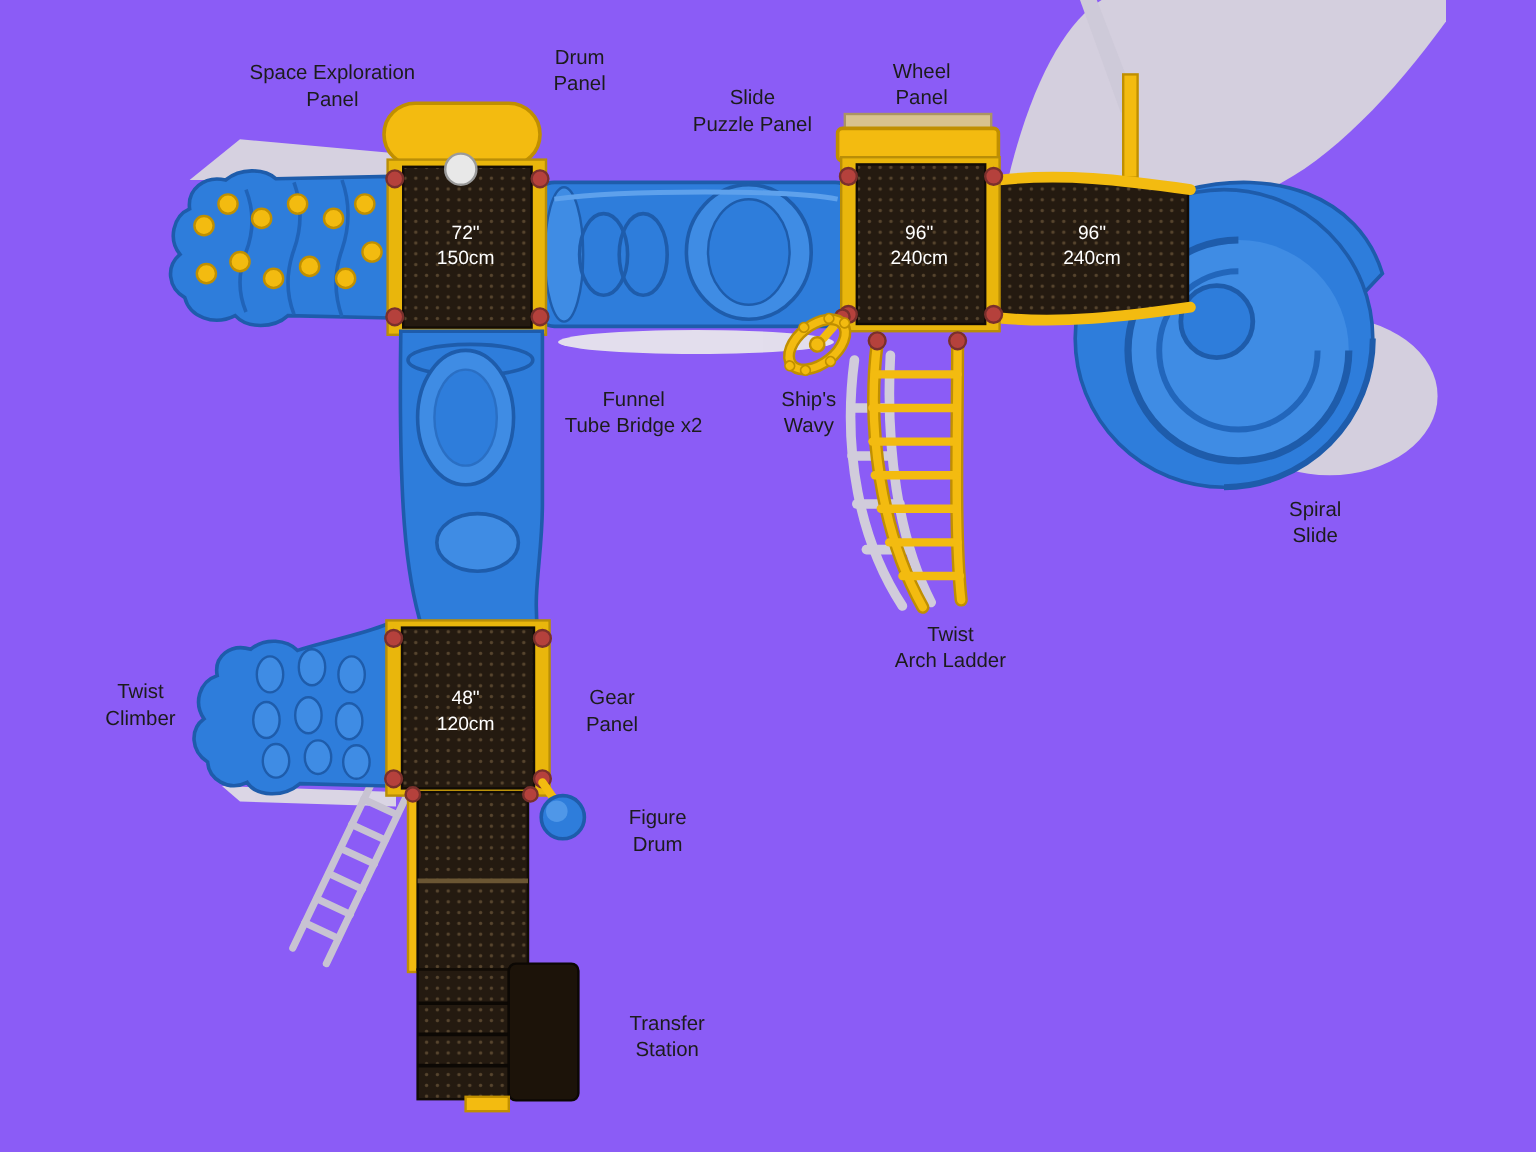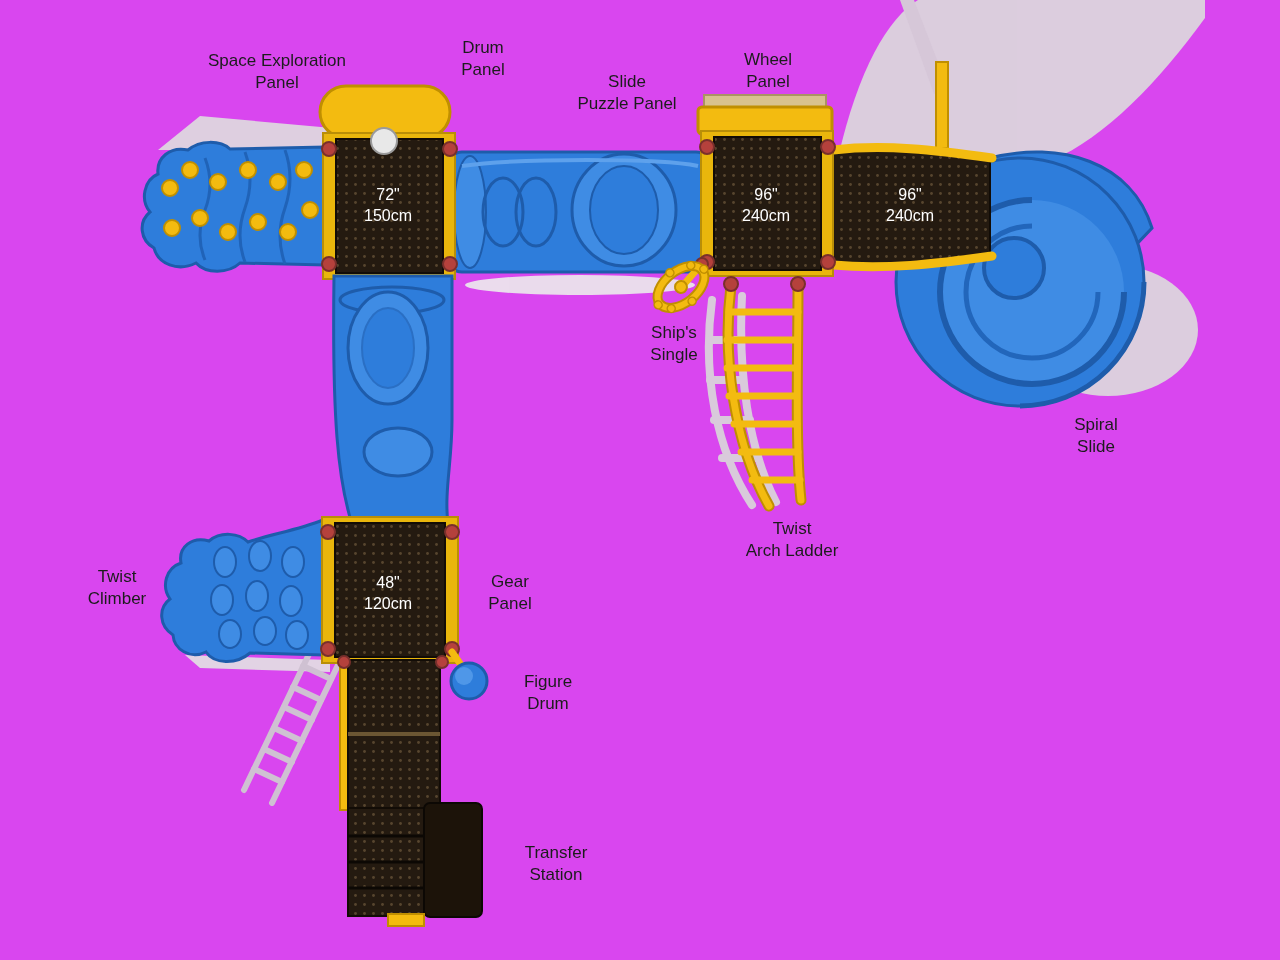--- a/index.html
+++ b/index.html
@@ -1,17 +1,17 @@
 <!DOCTYPE html>
 <html><head>
 <meta charset="utf-8">
 <style>
   html,body{margin:0;padding:0;background:#fff;}
   .canvas{
-    position:relative;width:1280px;height:960px;background:#d946ef;overflow:hidden;
+    position:relative;width:1280px;height:960px;background:#8b5cf6;overflow:hidden;
     font-family:"Liberation Sans", sans-serif;
   }
   .canvas svg{position:absolute;left:0;top:0;}
   .lbl{
     position:absolute;transform:translateX(-50%);text-align:center;
     white-space:pre-line;font-size:17px;line-height:1.32;color:#1c1c1c;
   }
   .deck-lbl{
     position:absolute;transform:translateX(-50%);text-align:center;
     white-space:pre-line;font-size:16px;line-height:1.32;color:#ffffff;
@@ -229,22 +229,24 @@
 </svg>
 
   <div class="lbl" style="left:277px;top:50px">Space Exploration
 Panel</div>
   <div class="lbl" style="left:483px;top:37px">Drum
 Panel</div>
   <div class="lbl" style="left:627px;top:71px">Slide
 Puzzle Panel</div>
   <div class="lbl" style="left:768px;top:49px">Wheel
 Panel</div>
+  <div class="lbl" style="left:528px;top:322px">Funnel
+Tube Bridge x2</div>
   <div class="lbl" style="left:674px;top:322px">Ship's
-Single</div>
+Wavy</div>
   <div class="lbl" style="left:1096px;top:414px">Spiral
 Slide</div>
   <div class="lbl" style="left:792px;top:518px">Twist
 Arch Ladder</div>
   <div class="lbl" style="left:117px;top:566px">Twist
 Climber</div>
   <div class="lbl" style="left:510px;top:571px">Gear
 Panel</div>
   <div class="lbl" style="left:548px;top:671px">Figure
 Drum</div>

